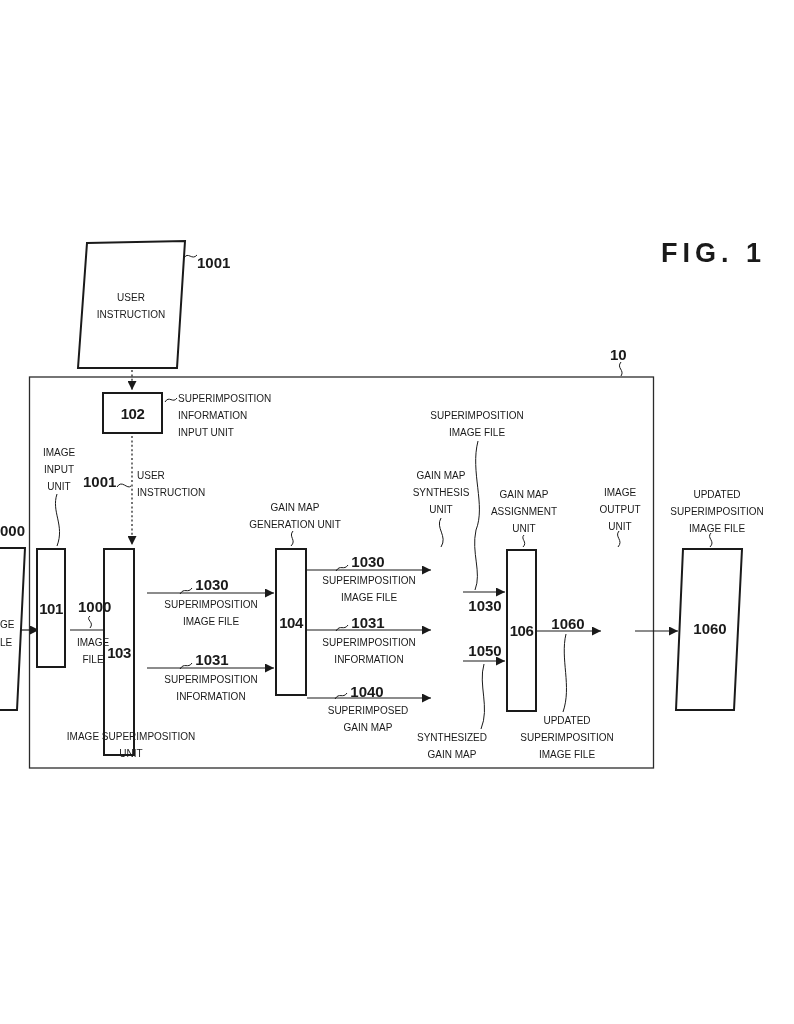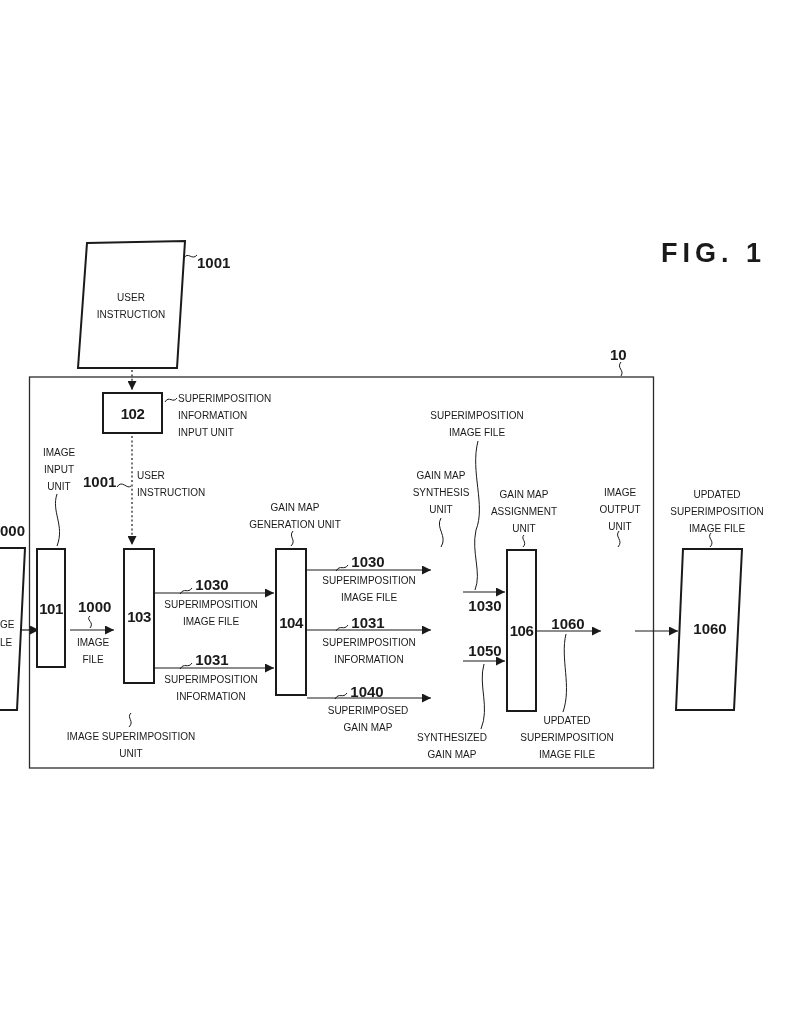--- a/index.html
+++ b/index.html
@@ -79,21 +79,21 @@
     <path d="M336,631 C340,624 344,631 348,625" fill="none" stroke="#1a1a1a" stroke-width="1"></path>
     <path d="M335,699 C339,692 343,699 347,693" fill="none" stroke="#1a1a1a" stroke-width="1"></path>
   </svg>
 
   <div class="vbox" style="left:102px;top:392px;width:61px;height:42px">
     <span class="num">102</span>
   </div>
   <div class="vbox" style="left:36px;top:548px;width:30px;height:120px">
     <span class="num">101</span>
   </div>
-  <div class="vbox" style="left:123px;top:548px;width:32px;height:136px">
+  <div class="vbox" style="left:103px;top:548px;width:32px;height:208px">
     <span class="num">103</span>
   </div>
   <div class="vbox" style="left:275px;top:548px;width:32px;height:148px">
     <span class="num">104</span>
   </div>
   <div class="vbox" style="left:506px;top:549px;width:31px;height:163px">
     <span class="num">106</span>
   </div>
 
   <div class="fig" style="left:661px;top:238px">FIG. 1</div>

